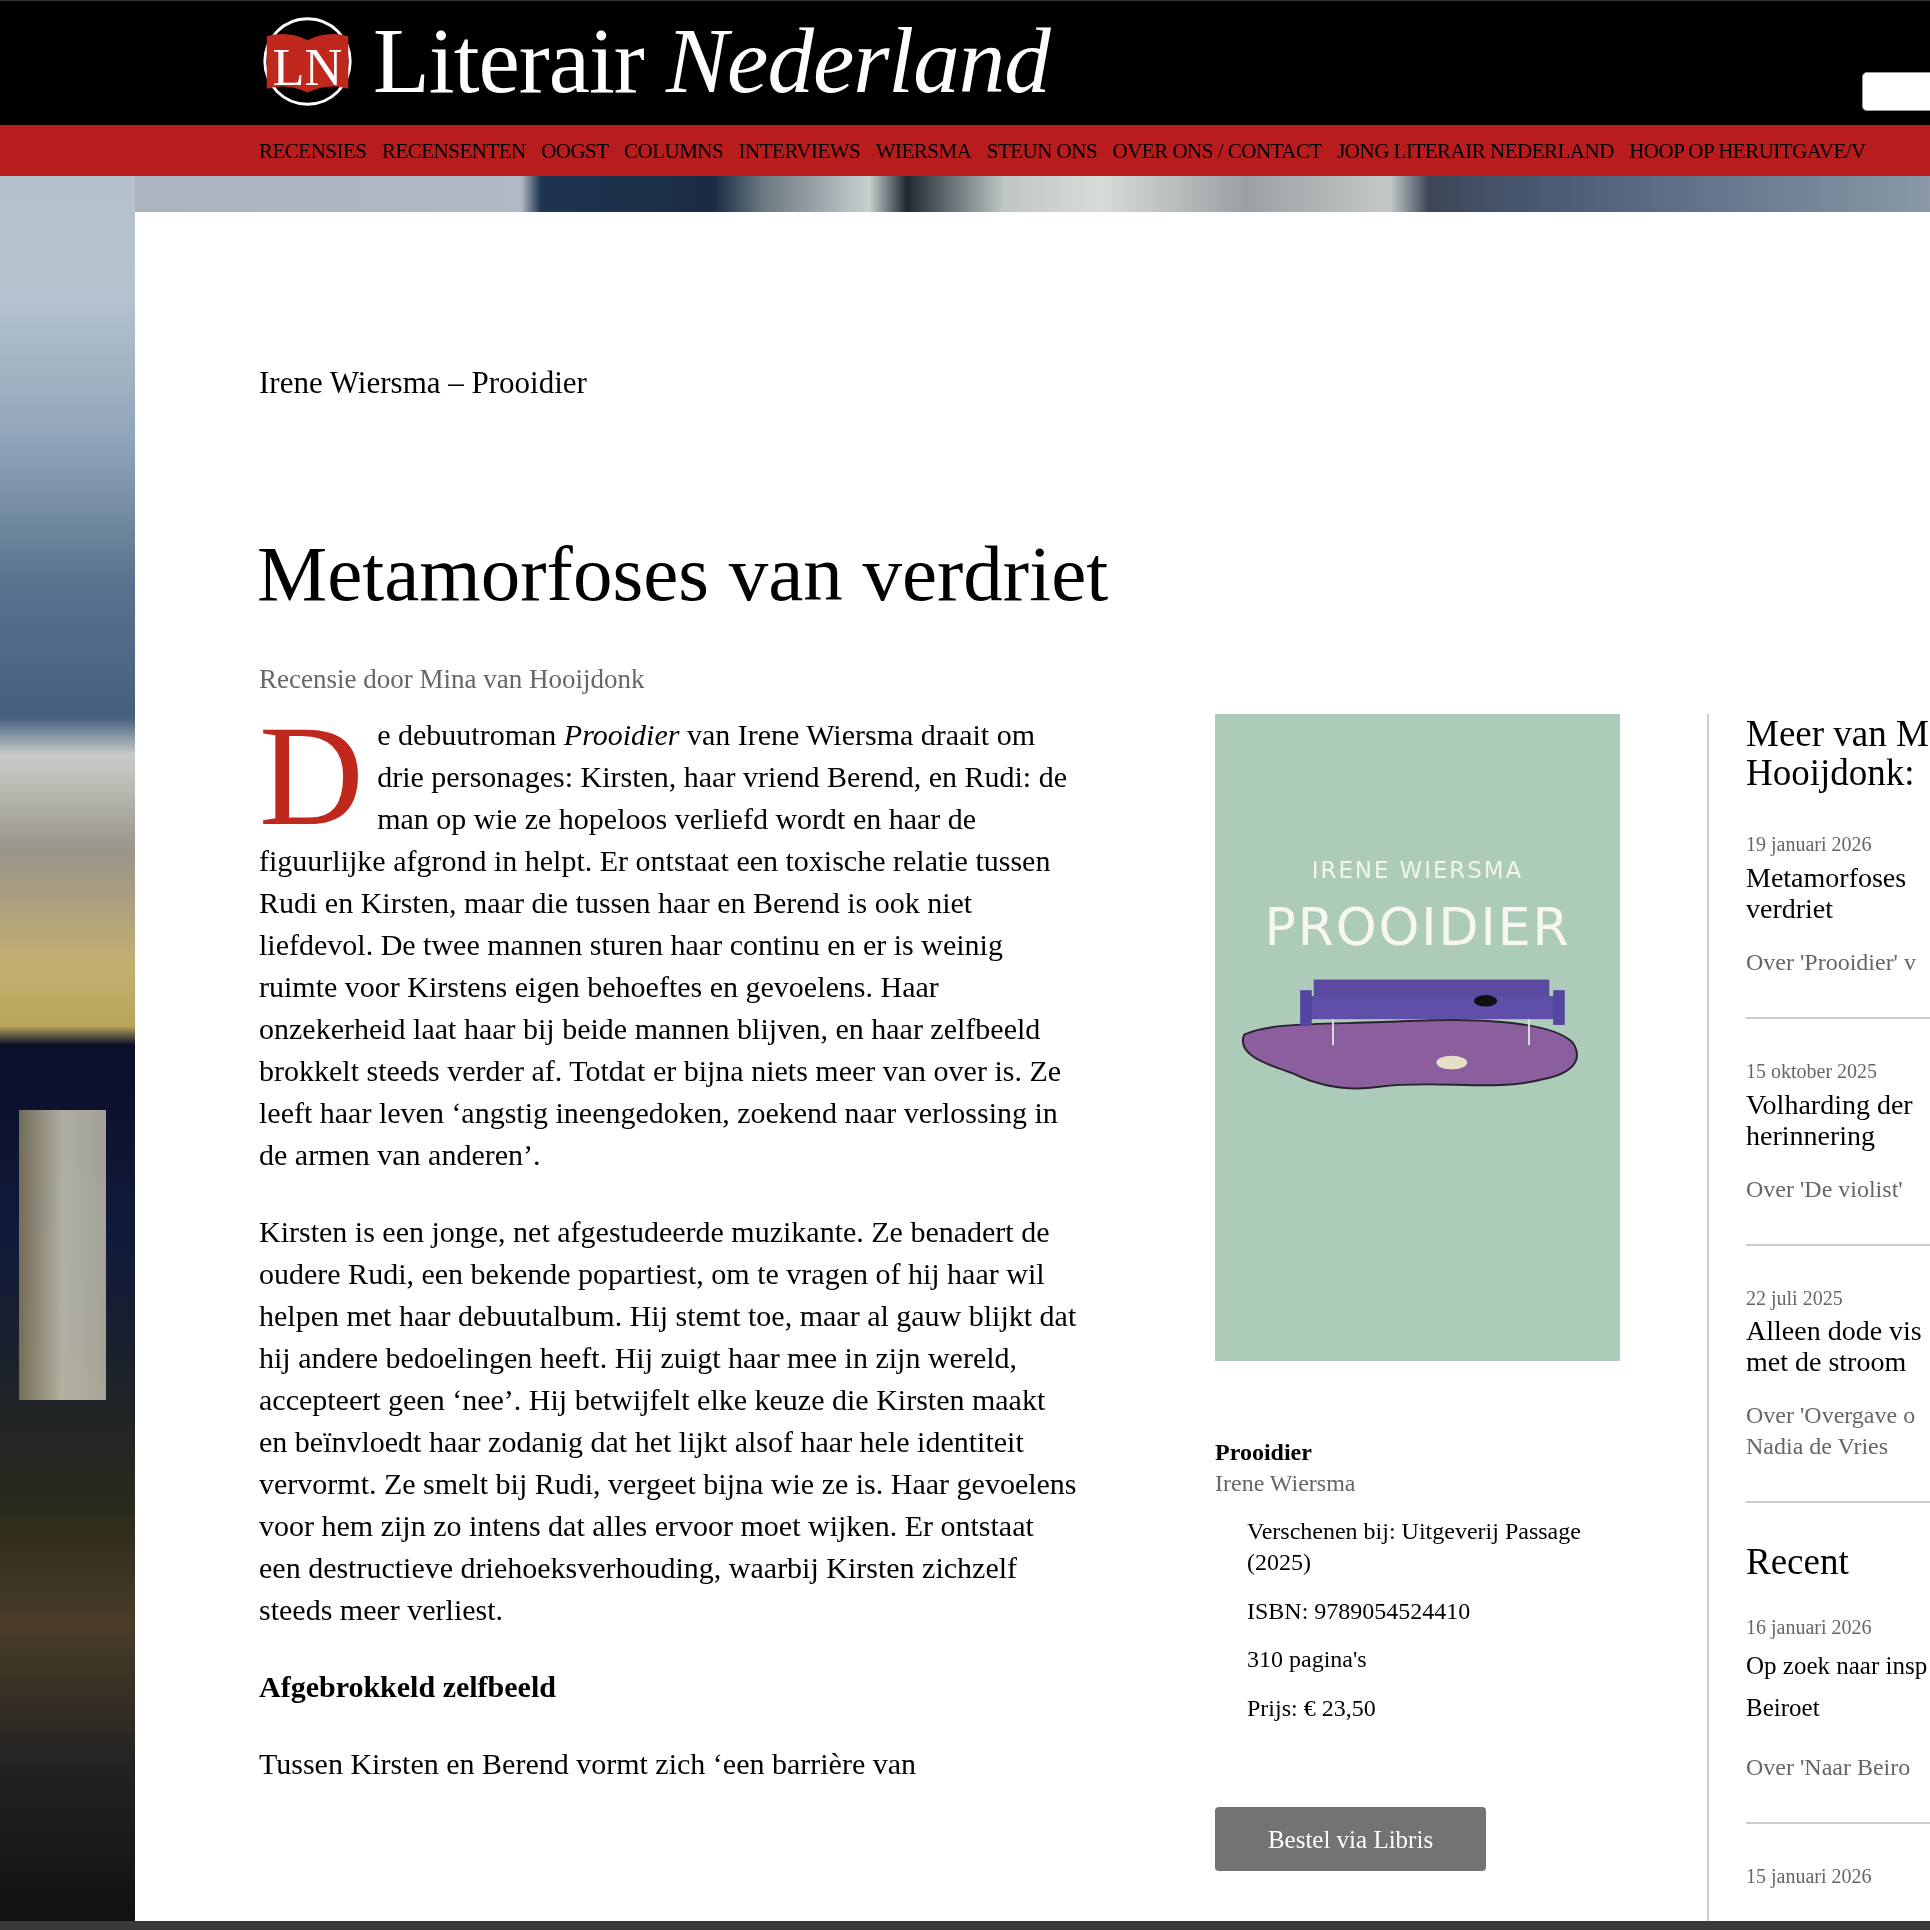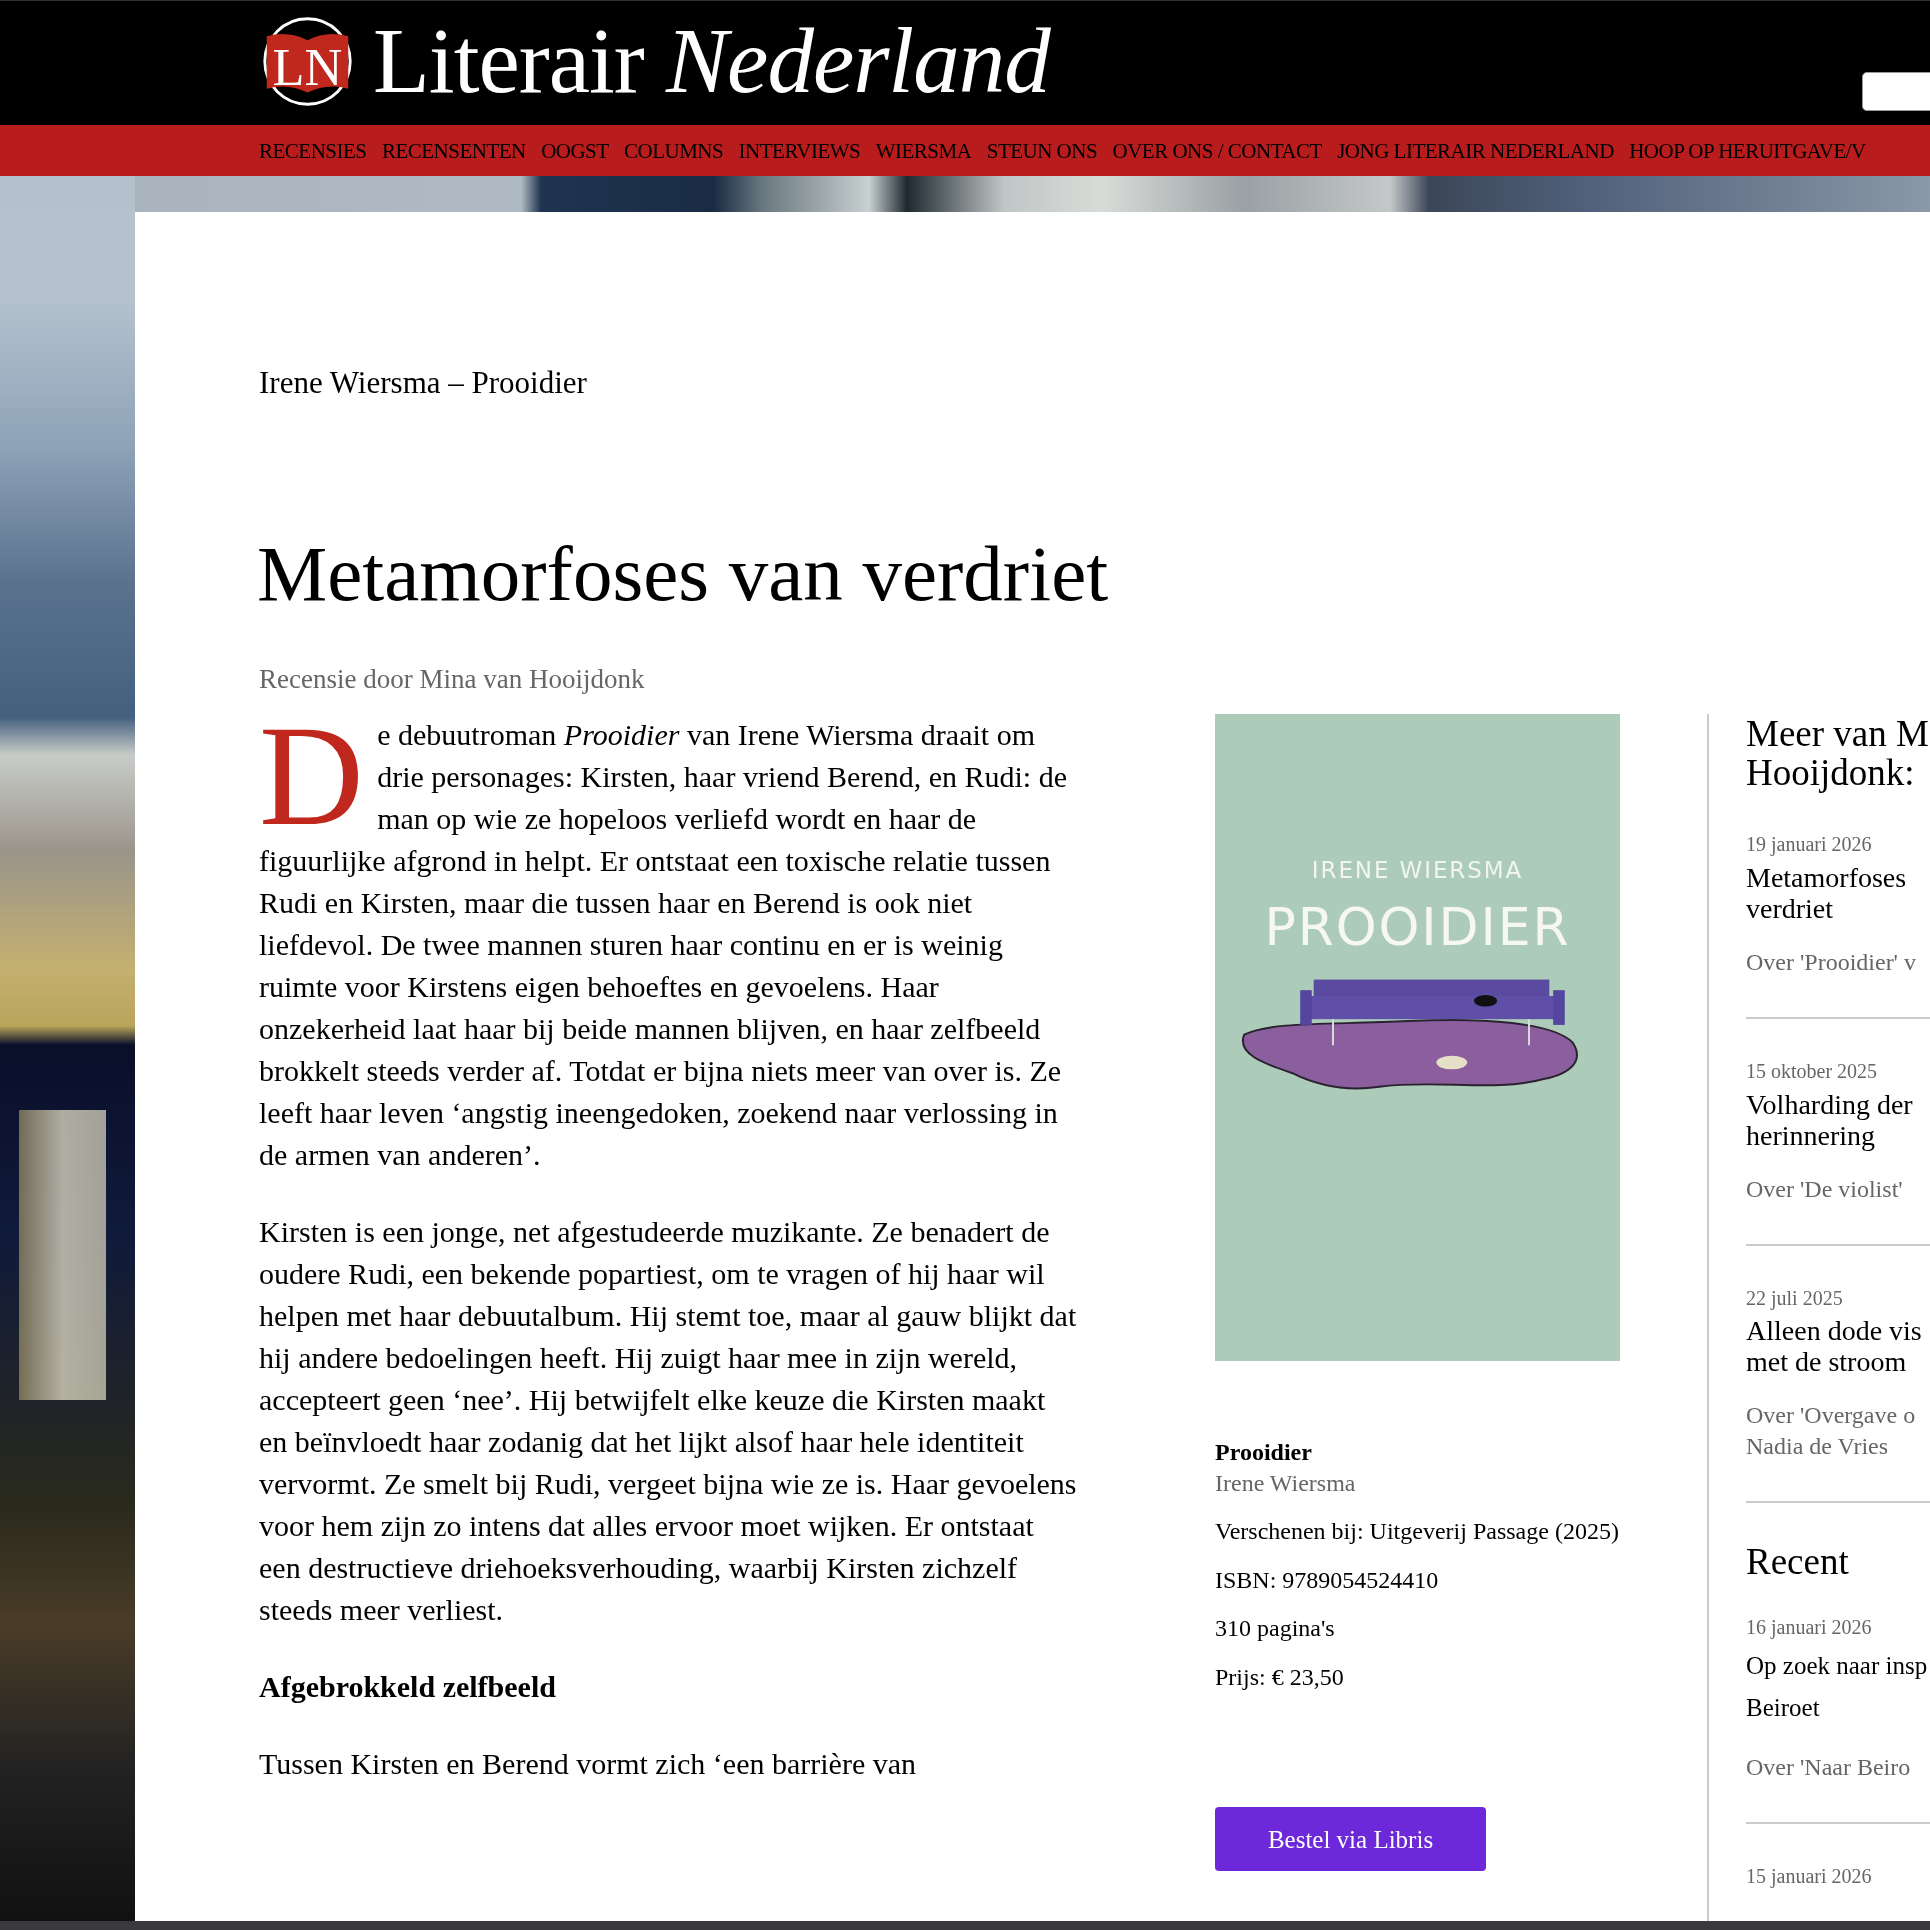--- a/index.html
+++ b/index.html
@@ -38,22 +38,22 @@
   .body h3 { font-size:30px; font-weight:bold; margin:0 0 35px 0; line-height:42px; }
   
   .cover { position:absolute; left:1215px; top:714px; width:405px; height:647px; background:#adcbb9; overflow:hidden; }
   .cover .c-author { position:absolute; top:143px; width:100%; text-align:center; color:#f2f4ef; font-family:"DejaVu Sans", sans-serif; font-size:23px; letter-spacing:1.9px; }
   .cover .c-title { position:absolute; top:183px; width:100%; text-align:center; color:#f6f7f3; font-family:"DejaVu Sans", sans-serif; font-size:52px; letter-spacing:1.9px; }
   .cover .c-sub { position:absolute; top:268px; width:100%; text-align:center; color:#eef2ec; font-family:"DejaVu Sans", sans-serif; font-size:10.6px; letter-spacing:1px; }
   .book-info { position:absolute; left:1215px; top:1437px; width:406px; font-size:24px; line-height:31px; }
   .book-info .bt { font-weight:bold; }
   .book-info .ba { color:#666; }
   .book-info .meta { margin-top:17.4px; }
-  .book-info .meta div { margin-bottom:17.4px; }
-  .order-btn { position:absolute; left:1215px; top:1807px; width:271px; height:64px; background:#6d28d9; color:#fff; border-radius:3.9px; font-size:25px; text-align:center; line-height:64px; border:none; font-family:"Liberation Serif", serif; }
+  .book-info .meta div { margin-bottom:17.4px;margin-left:32px; }
+  .order-btn { position:absolute; left:1215px; top:1807px; width:271px; height:64px; background:#737373; color:#fff; border-radius:3.9px; font-size:25px; text-align:center; line-height:64px; border:none; font-family:"Liberation Serif", serif; }
   
   .divider { position:absolute; left:1707px; top:714px; width:1.9px; height:1217px; background:#ccc; }
   .sidebar { position:absolute; left:1746px; top:714px; width:251px; }
   .side-h { font-size:37px; line-height:39px; margin:0 0 39px 0; font-weight:normal; white-space:nowrap; }
   .side-item { margin-bottom:0; }
   .side-date { font-size:20px; color:#666; line-height:27px; white-space:nowrap; }
   .side-title { font-size:28px; line-height:31px; color:#000; white-space:nowrap; margin-top:3.9px; }
   .side-sub { font-size:24px; line-height:31px; color:#666; margin-top:23px; white-space:nowrap; }
   .side-hr { height:1.9px; background:#ccc; width:251px; margin:39px 0 39px 0; }
   .side-item.recent .side-title { line-height:42px; font-size:25px; }

